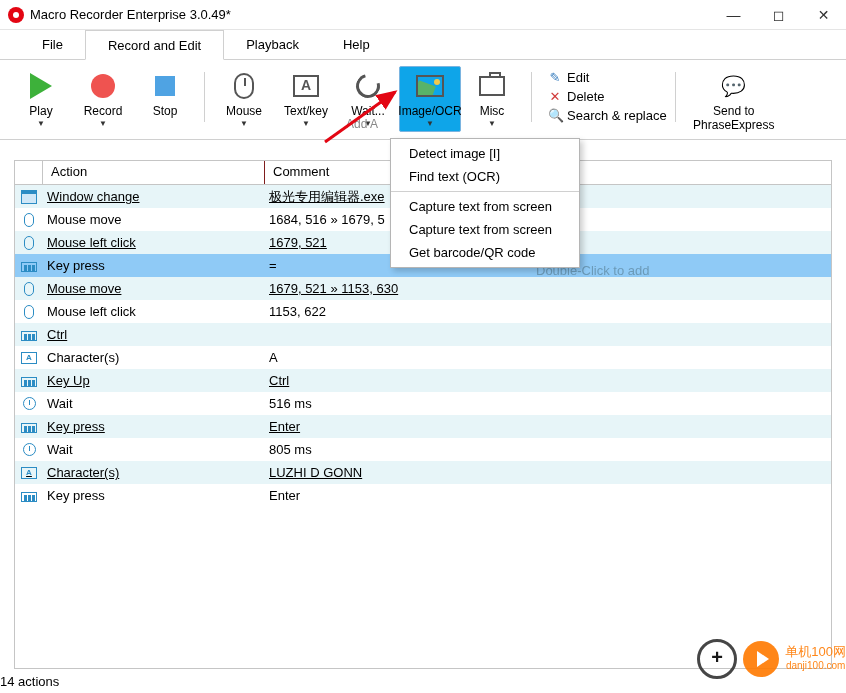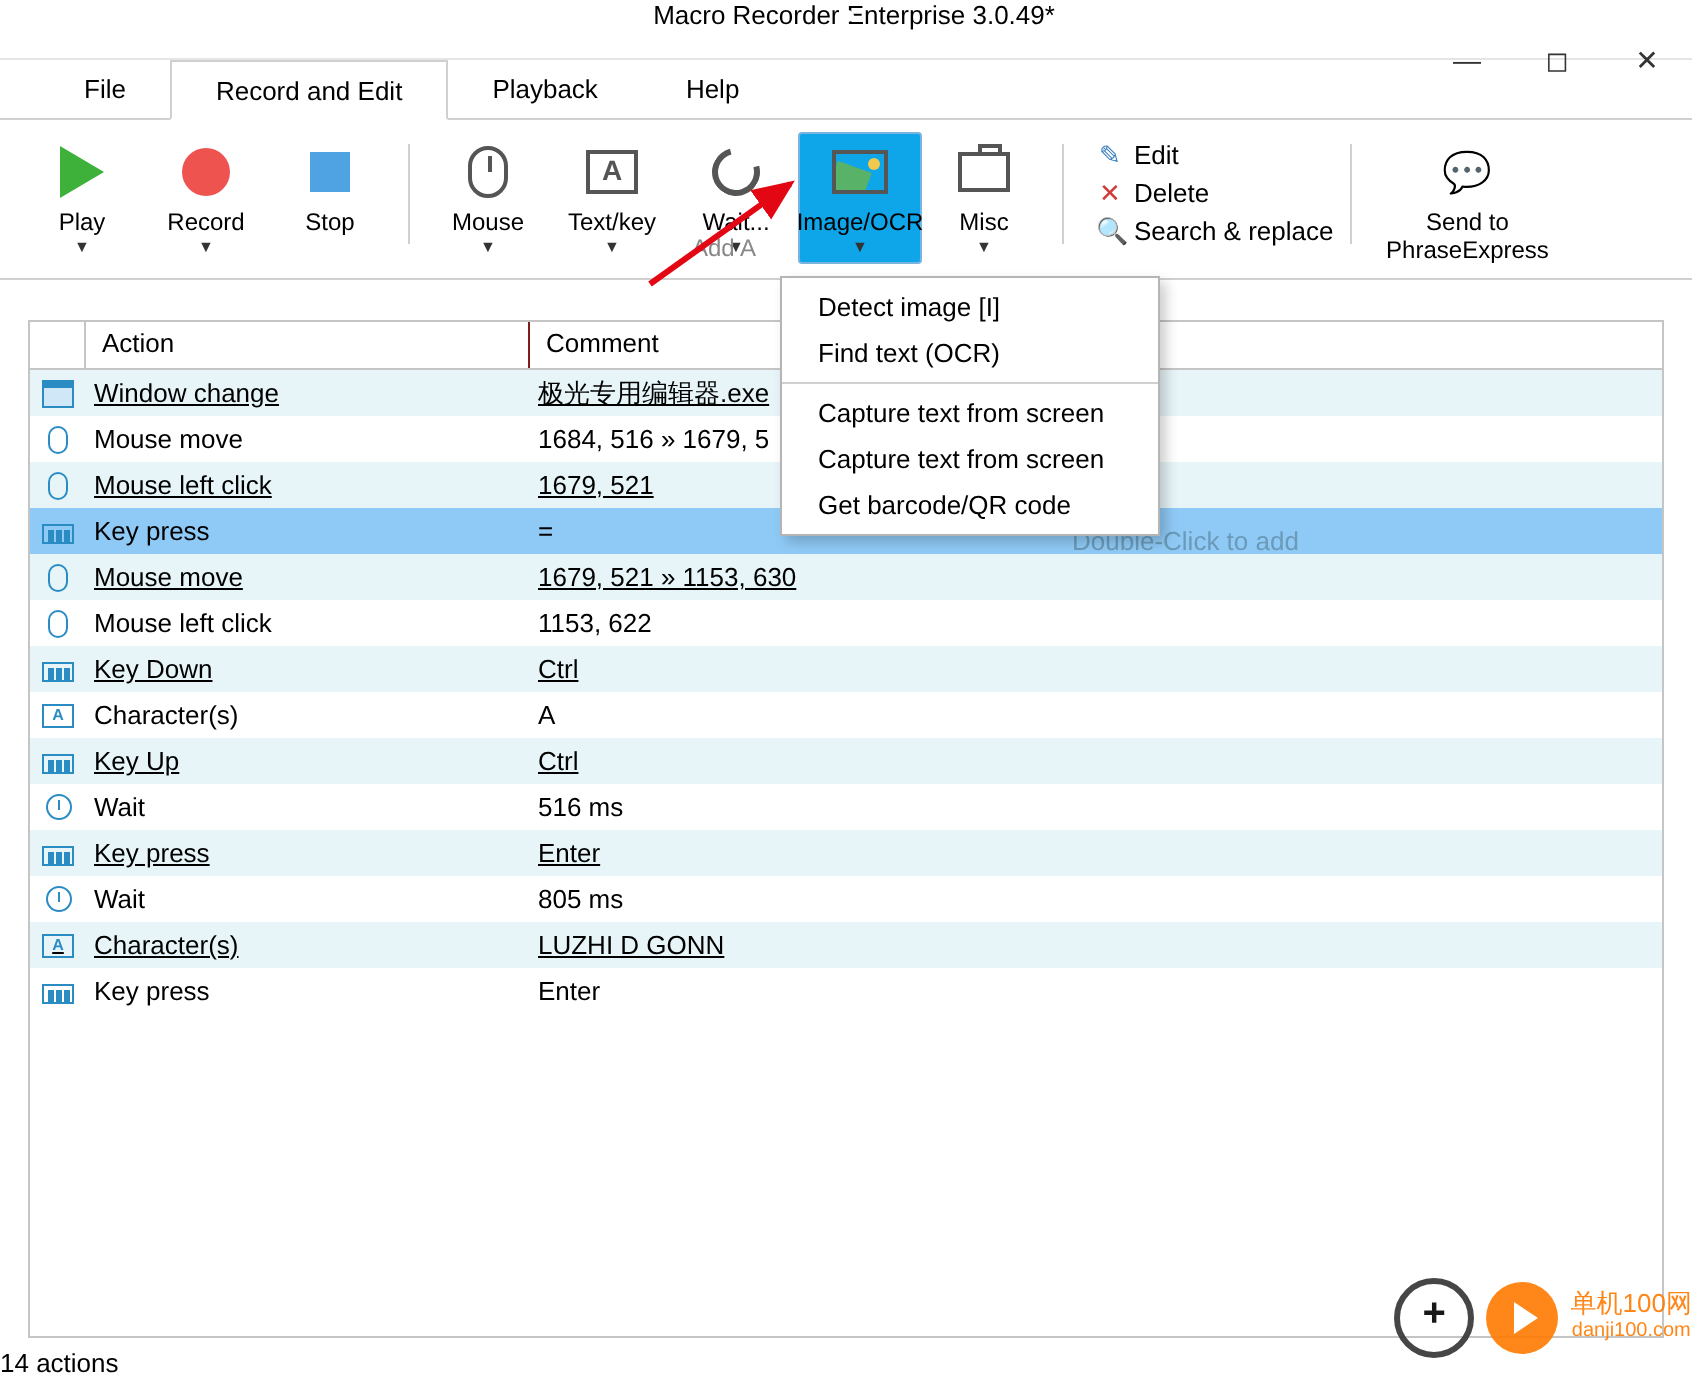--- a/index.html
+++ b/index.html
@@ -1,18 +1,18 @@
 <!DOCTYPE html>
 <html><head>
 <meta charset="utf-8">
 <style>
 * { margin: 0; padding: 0; box-sizing: border-box; font-family: "Segoe UI", Tahoma, sans-serif; font-size: 13px; }
 body { background: #fff; width: 846px; height: 693px; overflow: hidden; position: relative; }
 
-.titlebar { height: 30px; display: flex; align-items: center; padding-left: 8px; border-bottom: 1px solid #e5e5e5; flex-direction: column; }
+.titlebar { height: 30px; display: flex; align-items: center; padding-left: 8px; border-bottom: 1px solid #e5e5e5; }
 .titlebar .logo { width: 16px; height: 16px; border-radius: 50%; background: #e30613; margin-right: 6px; position: relative; }
 .titlebar .logo::after { content:""; position:absolute; left:5px; top:5px; width:6px; height:6px; background:#fff; border-radius:50%; }
 .titlebar .title { font-size: 13px; }
 .titlebar .sysbtns { margin-left: auto; display: flex; }
 .titlebar .sysbtn { width: 45px; height: 30px; display:flex; align-items:center; justify-content:center; font-family: Arial; font-size: 14px; color:#333; }
 
 .menubar { height: 30px; display: flex; align-items: stretch; padding: 0 20px; border-bottom: 1px solid #d0d0d0; }
 .menubar .menuitem { padding: 0 22px; display:flex; align-items:center; }
 .menubar .menuitem.active { border:1px solid #d0d0d0; border-bottom:1px solid #fff; margin-bottom:-1px; background:#fff; }
 
@@ -245,21 +245,20 @@
           <div class="row-ico ri-mouse"></div>
         </div>
         <div class="action">Mouse left click</div>
         <div class="value">1153, 622</div>
         <div class="comment"></div>
       </div>
       <div class="row even">
         <div class="ic">
           <div class="row-ico ri-key"></div>
         </div>
-        <div class="action">Key Down</div>
         <div class="value">Ctrl</div>
         <div class="comment"></div>
       </div>
       <div class="row odd">
         <div class="ic">
           <div class="row-ico ri-char">A</div>
         </div>
         <div class="action">Character(s)</div>
         <div class="value">A</div>
         <div class="comment"></div>

